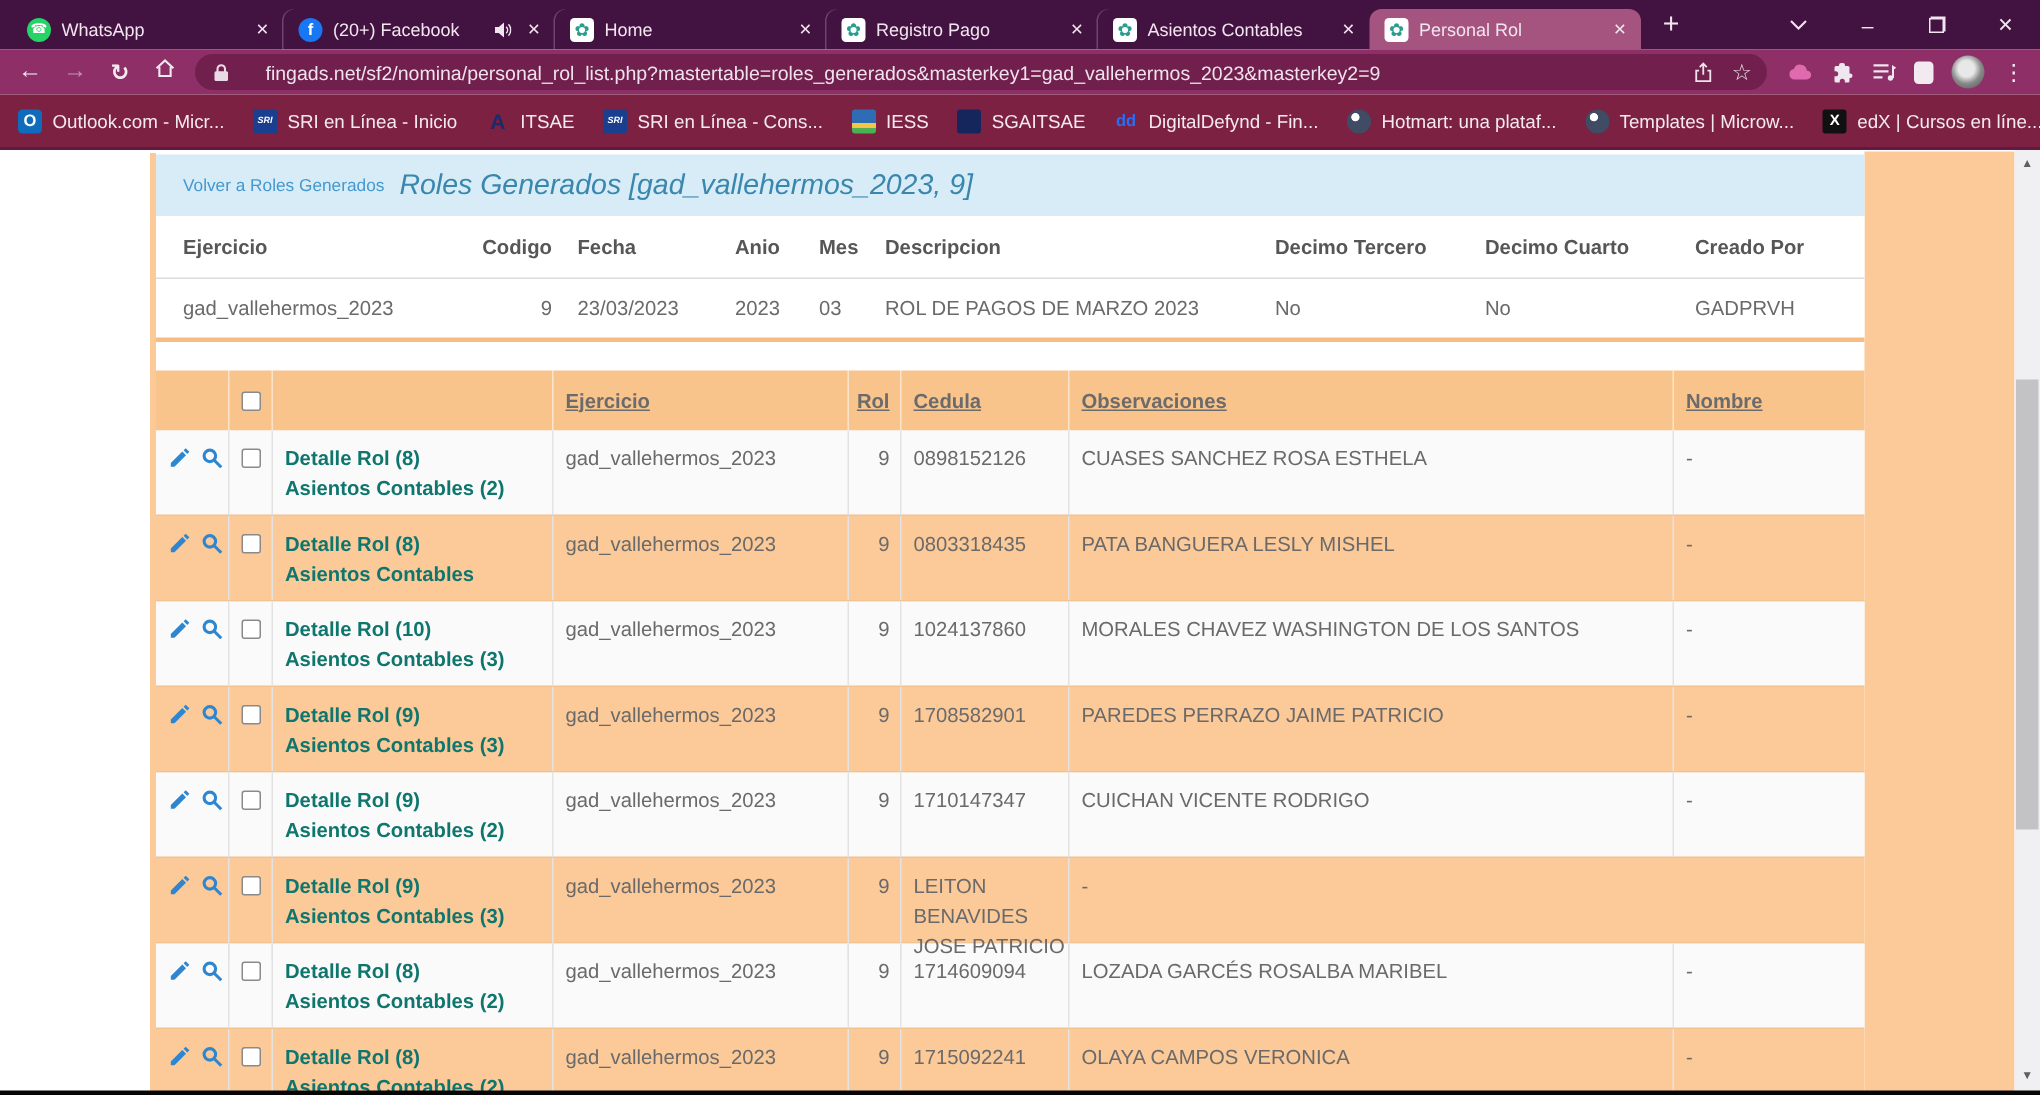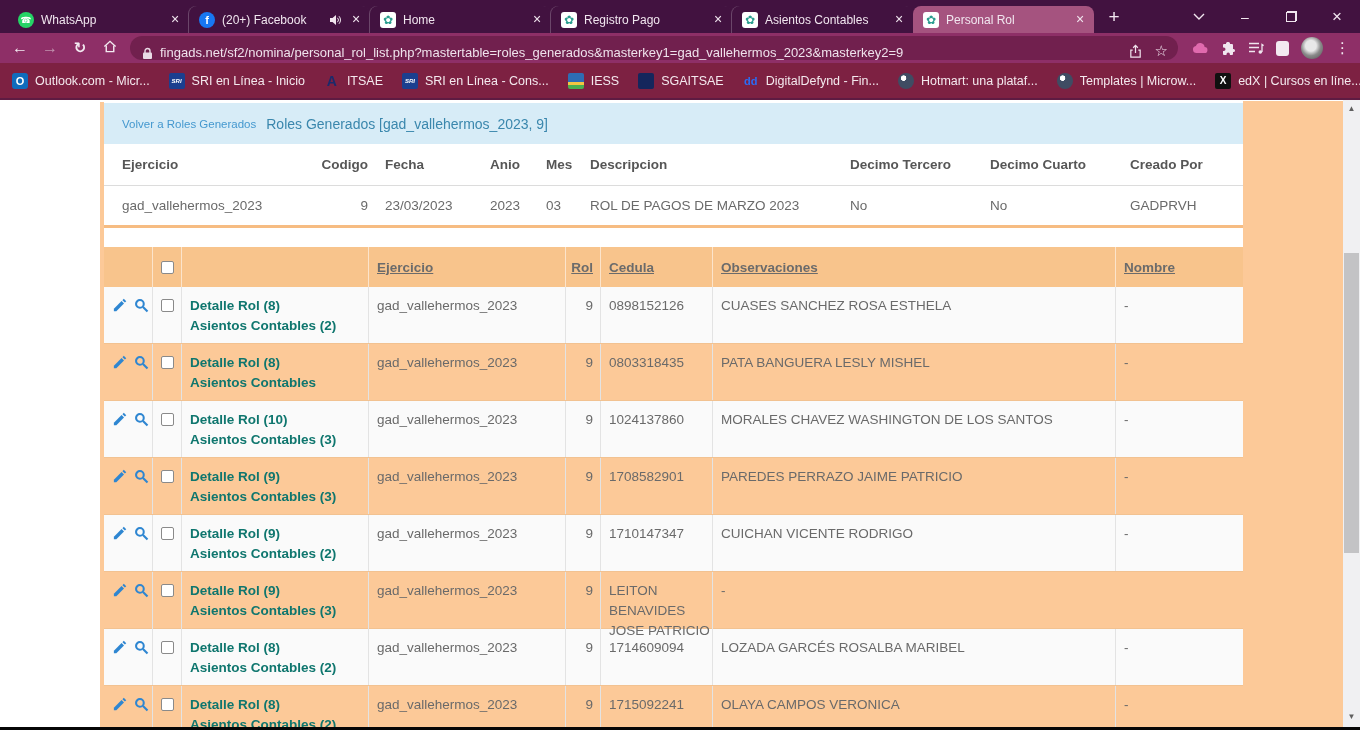--- a/index.html
+++ b/index.html
@@ -23,21 +23,21 @@
   .win-controls { margin-left:auto; display:flex; height:33px; }
   .win-btn { width:46px; height:33px; display:flex; align-items:center; justify-content:center; color:#f1e6ef; font-size:14px; }
   .restore-glyph { position:relative; width:11px; height:11px; }
   .restore-glyph::before { content:""; position:absolute; top:0; right:0; width:8px; height:8px; border:1.3px solid #f1e6ef; }
   .restore-glyph::after { content:""; position:absolute; bottom:0; left:0; width:8px; height:8px; border:1.3px solid #f1e6ef; background:#421240; }
 
   
   .toolbar { height:30px; background:#8e2f67; display:flex; align-items:center; padding:0 10px; gap:10px; }
   .nav-ic { color:#f3eaf1; font-size:16px; width:20px; text-align:center; }
   .nav-ic.dim { color:#c193ae; }
-  .urlbar { flex:1; height:24px; background:#71204e; border-radius:12px; display:flex; align-items:flex-end; gap:7px; padding:0 10px 0 12px; min-width:0; }
+  .urlbar { flex:1; height:24px; background:#71204e; border-radius:12px; display:flex; align-items:center; gap:24px; padding:0 10px 0 12px; min-width:0; }
   .url-text { color:#efe2ec; font-size:13px; white-space:nowrap; overflow:hidden; flex:1; min-width:0; }
   .urlbar-right { display:flex; align-items:center; gap:12px; margin-left:auto; }
   .star { color:#efe2ec; font-size:15px; }
   .ext-row { display:flex; align-items:center; gap:12px; padding-left:4px; }
   .sidebar-sq { width:13px; height:15px; background:#f3eaf1; border-radius:3px; }
   .avatar { width:22px; height:22px; border-radius:50%; background:radial-gradient(circle at 45% 40%,#e8e8e8 0 30%,#8a8a8a 55%,#4d4d4d 100%); }
   .kebab { color:#f3eaf1; font-size:15px; letter-spacing:0; }
 
   
   .bookmarks { height:37px; background:#7d2142; border-bottom:2px solid #5e1b42; display:flex; align-items:center; gap:19px; padding:0 12px; }
@@ -58,21 +58,21 @@
   .right-margin { position:absolute; left:1243px; right:17px; top:1px; bottom:0; background:#fcc998; }
 
   .scrollbar { position:absolute; right:0; top:0; width:17px; bottom:0; background:#f0f0f2; }
   .scroll-arrow { position:absolute; left:0; width:17px; height:14px; text-align:center; font-size:8px; color:#5f5f5f; line-height:14px; }
   .scroll-up { top:2px; } .scroll-down { bottom:4px; }
   .scroll-thumb { position:absolute; left:1px; width:15px; top:153px; height:300px; background:#c3c3c5; }
 
   .page-header { position:absolute; left:104px; top:3px; width:1139px; height:41px; background:#d7ecf7;
                  display:flex; align-items:center; gap:10px; padding-left:18px; }
   .back-link { color:#4498cf; font-size:11.5px; }
-  .page-title { color:#3a87ad; font-size:14px; }
+  .page-title { color:#3a87ad; font-size:19px;font-style:italic; }
 
   .master { position:absolute; left:104px; top:44px; width:1139px; background:#fff; border-bottom:3px solid #f6bc82; }
   .m-row { display:grid; grid-template-columns:182px 64px 122px 56px 44px 260px 140px 140px 1fr;
            padding-left:18px; align-items:center; }
   .m-head { height:42px; font-weight:bold; color:#565656; border-bottom:1px solid #dcdcdc; }
   .m-data { height:39px; color:#6a6a6a; }
   .m-codigo { text-align:right; } .m-fecha { padding-left:17px; }
 
   .detail { position:absolute; left:104px; top:147px; width:1139px; }
   .d-grid { display:grid; grid-template-columns:48px 29px 187px 197px 35px 112px 403px 1fr; }

